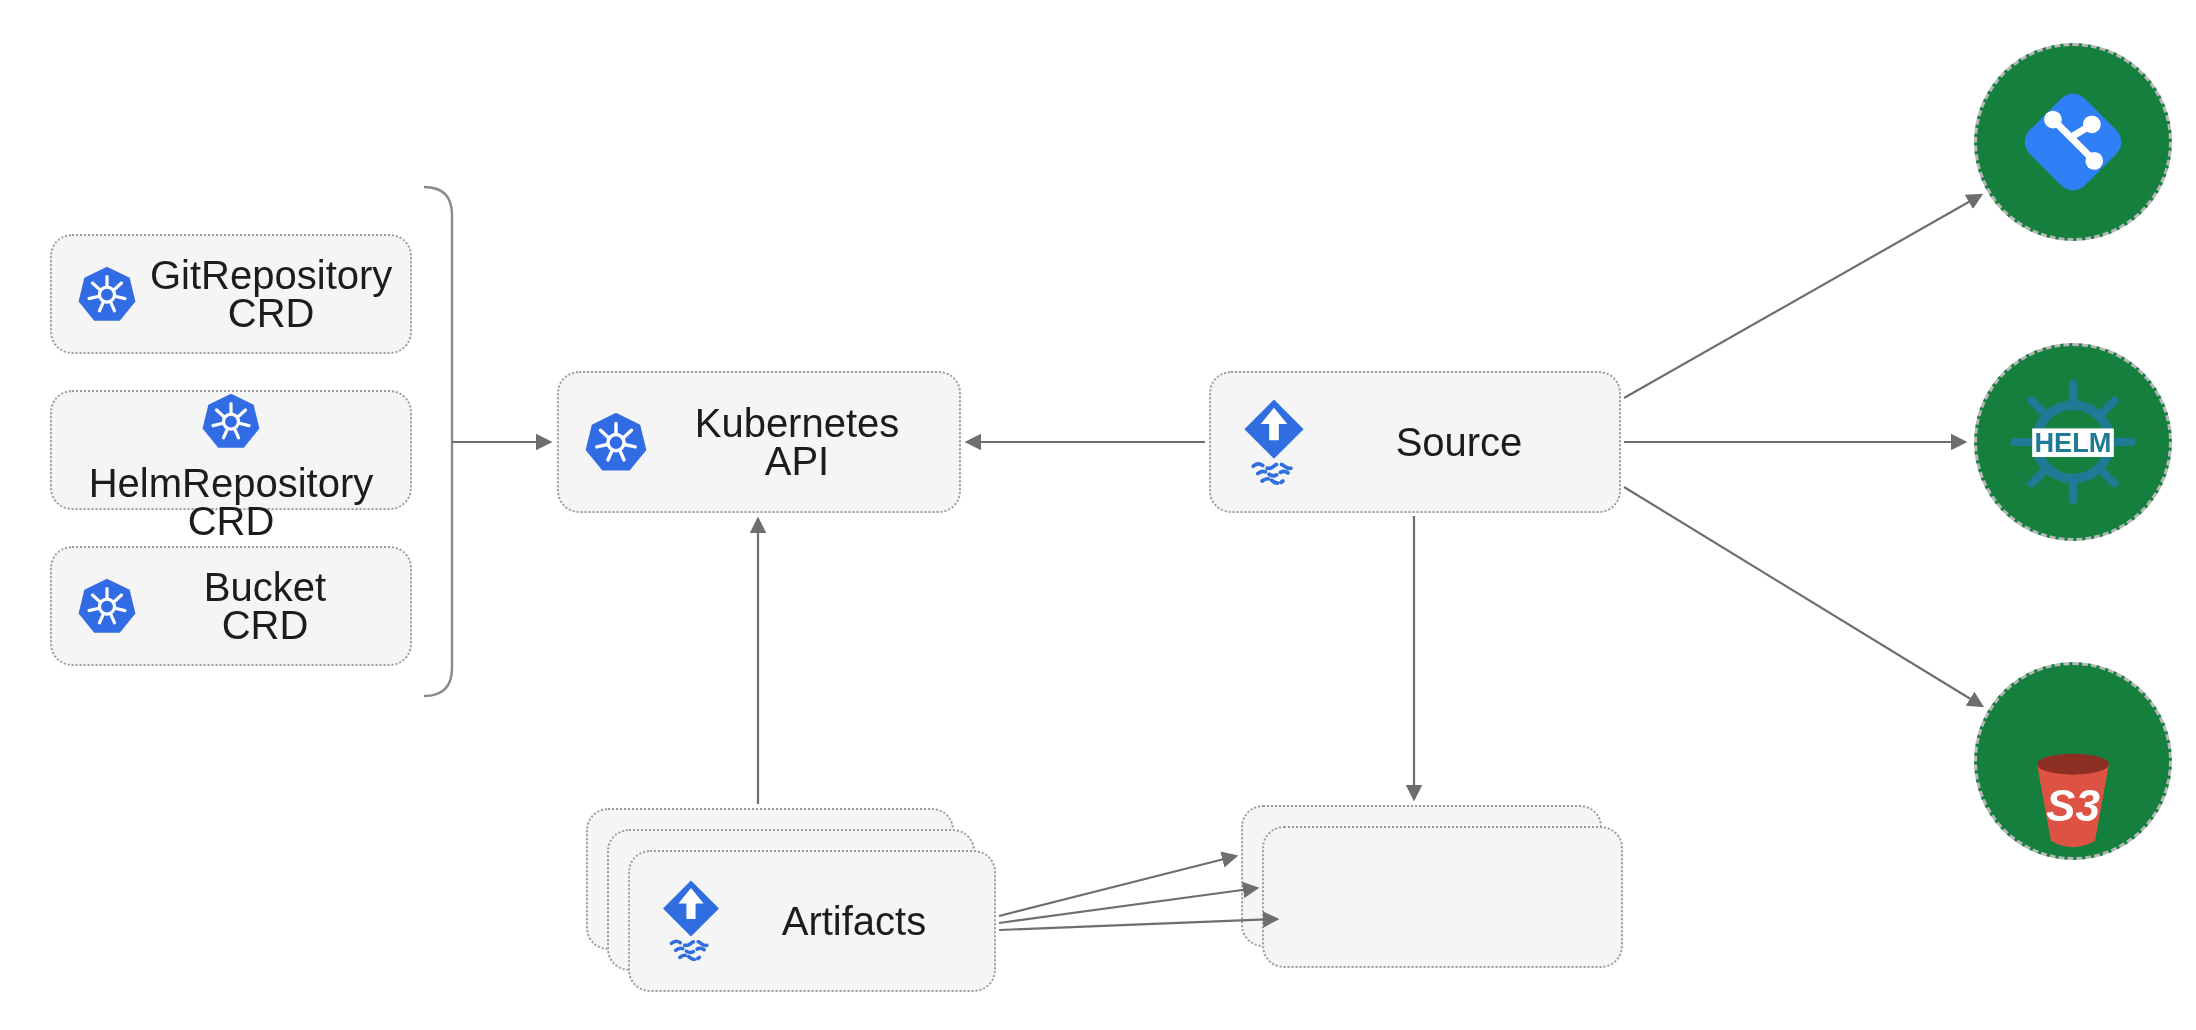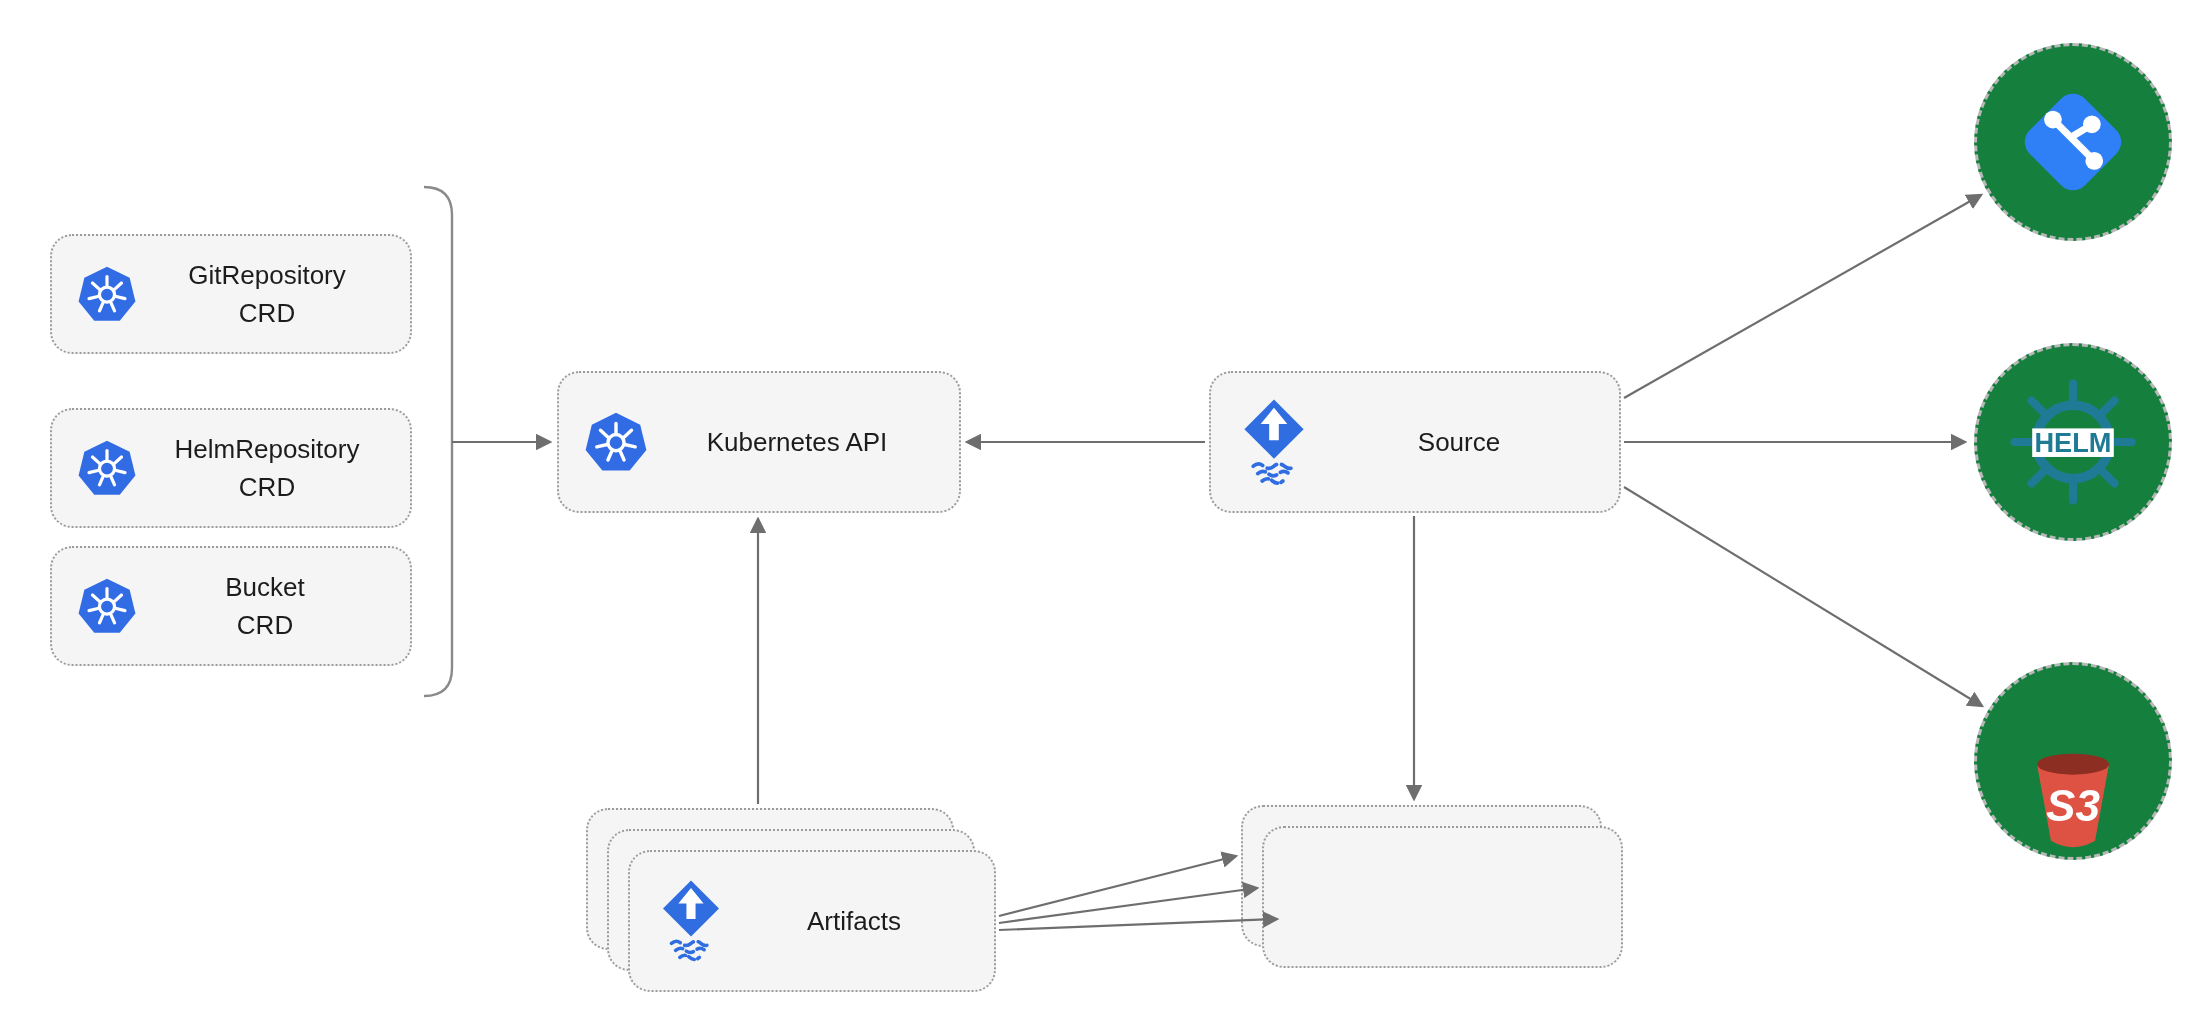--- a/index.html
+++ b/index.html
@@ -5,21 +5,21 @@
   * { margin:0; padding:0; box-sizing:border-box; }
   html,body { width:2196px; height:1030px; background:#ffffff; font-family:"Liberation Sans",sans-serif; }
   .stage { position:relative; width:2196px; height:1030px; overflow:hidden; }
 
   .node { position:absolute; display:flex; align-items:center; gap:14px; z-index:2; }
   .box  { background:#f5f5f5; border:2px dotted #9b9b9b; border-radius:22px; padding:0 26px; }
   .ghost{ position:absolute; background:#f5f5f5; border:2px dotted #9b9b9b; border-radius:22px; z-index:1; }
   .circle { position:absolute; background:#15803d; border:3px dashed #b7b7b7; border-radius:50%;
             display:flex; align-items:center; justify-content:center; z-index:2; }
 
-  .label { flex:1; text-align:center; font-size:26px; color:#1c1c1c; line-height:38px; }
+  .label { flex:1; text-align:center; font-size:40px; color:#1c1c1c; line-height:38px; }
   .ln { display:block; }
 
   .icon { display:flex; align-items:center; justify-content:center; }
 
   svg.wires { position:absolute; left:0; top:0; width:2196px; height:1030px; z-index:3; pointer-events:none; }
 </style>
 </head>
 <body>
 
 <div class="stage">
@@ -56,21 +56,21 @@
       <svg width="58" height="58">
           <use href="#sym-k8s"></use>
         </svg>
     </span>
     <span class="label">
       <span class="ln">GitRepository</span>
       <span class="ln">CRD</span>
     </span>
   </div>
 
-  <div class="node box" style="left:50px; top:408px; width:362px; height:120px;">
+  <div class="node box" style="left:50px; top:390px; width:362px; height:120px;flex-direction:column;">
     <span class="icon" style="width:58px;height:58px;">
       <svg width="58" height="58">
           <use href="#sym-k8s"></use>
         </svg>
     </span>
     <span class="label">
       <span class="ln">HelmRepository</span>
       <span class="ln">CRD</span>
     </span>
   </div>

